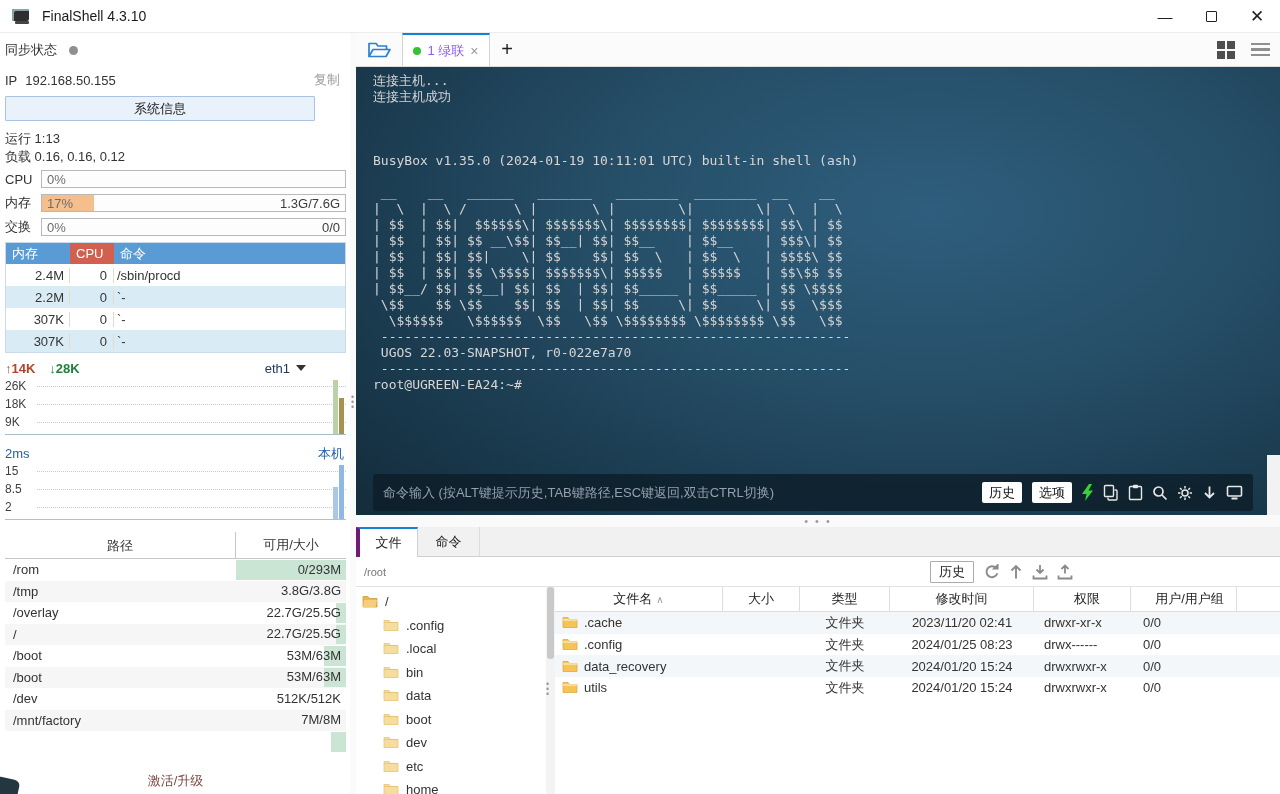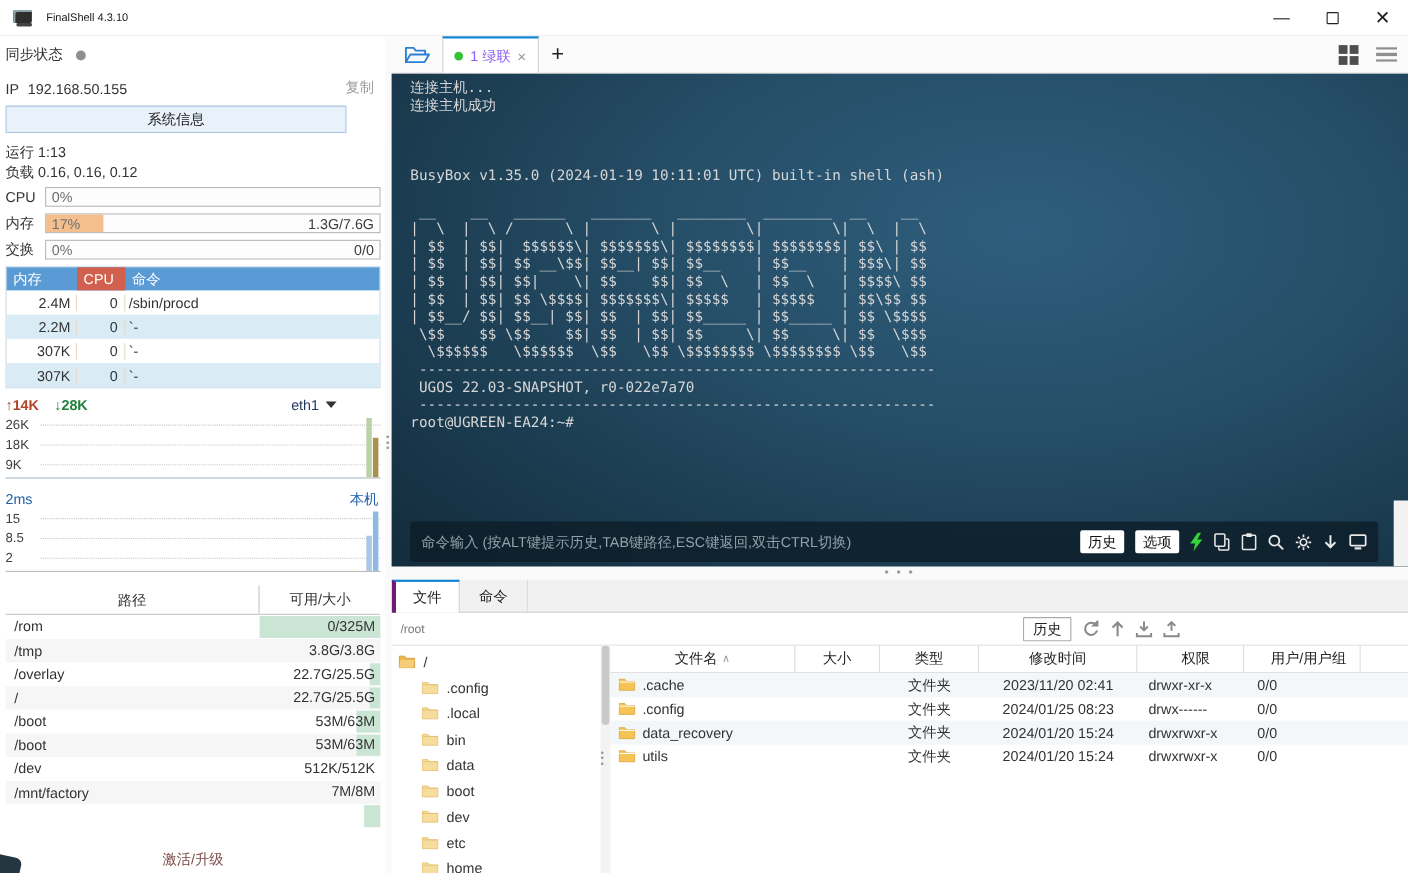--- a/index.html
+++ b/index.html
@@ -5,21 +5,21 @@
   * { box-sizing: border-box; margin: 0; padding: 0; }
   html,body { width:1280px; height:794px; }
   body { font-family: "Liberation Sans", sans-serif; font-size:13px; color:#333; background:#fff; overflow:hidden; }
   .window { position:relative; width:1280px; height:794px; background:#fff; overflow:hidden; }
 
   
   .titlebar { height:33px; display:flex; align-items:center; background:#fff; border-bottom:1px solid #ececec; }
   .app-icon { margin:0 10px 0 12px; width:20px; height:17px; position:relative; }
   .app-icon .scr { position:absolute; left:0; top:1px; width:17px; height:12px; background:#2e2e2e; border-radius:2px; box-shadow:inset 2px 2px 0 #8ea0a8; }
   .app-icon .base { position:absolute; left:3px; top:13px; width:14px; height:3px; background:#444; border-radius:1px; }
-  .title { font-size:10px; color:#1a1a1a; }
+  .title { font-size:14px; color:#1a1a1a; }
   .win-controls { margin-left:auto; display:flex; align-items:center; height:100%; }
   .wc { width:46px; height:100%; display:flex; align-items:center; justify-content:center; color:#222; cursor:default; }
   .wc-min { font-size:15px; }
   .wc-max span { display:block; width:11px; height:11px; border:1.4px solid #222; border-radius:1px; }
   .wc-close { font-size:17px; }
 
   .content { display:flex; height:761px; }
 
   
   .sidebar { width:350px; padding:0 4px 0 5px; background:#fff; overflow:hidden; }
@@ -315,21 +315,21 @@
         <div class="dt-head">
           <span class="dh-path">路径</span>
           <span class="dh-size">可用/大小</span>
         </div>
         <div>
 
             <div class="dt-row">
               <span class="dc-path">/rom</span>
               <span class="dc-size">
                 <span class="dc-bar" style="width: 100%;"></span>
-                <span class="dc-val">0/325M</span>
+                <span class="dc-val">0/293M</span>
               </span>
             </div>
 
             <div class="dt-row">
               <span class="dc-path">/tmp</span>
               <span class="dc-size">
                 <span class="dc-bar" style="width: 0%;"></span>
                 <span class="dc-val">3.8G/3.8G</span>
               </span>
             </div>

